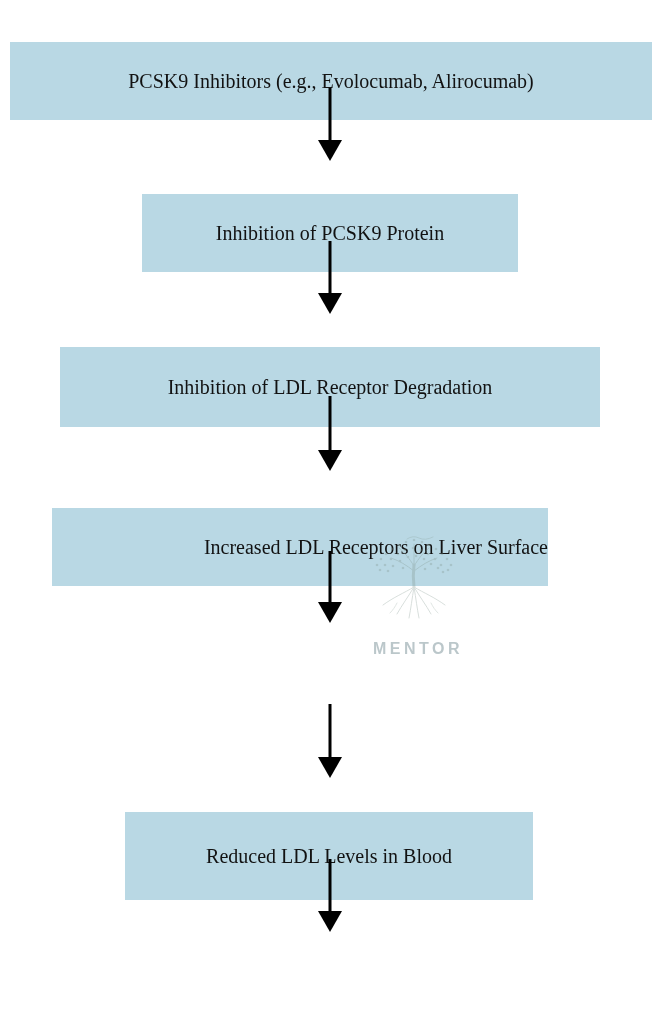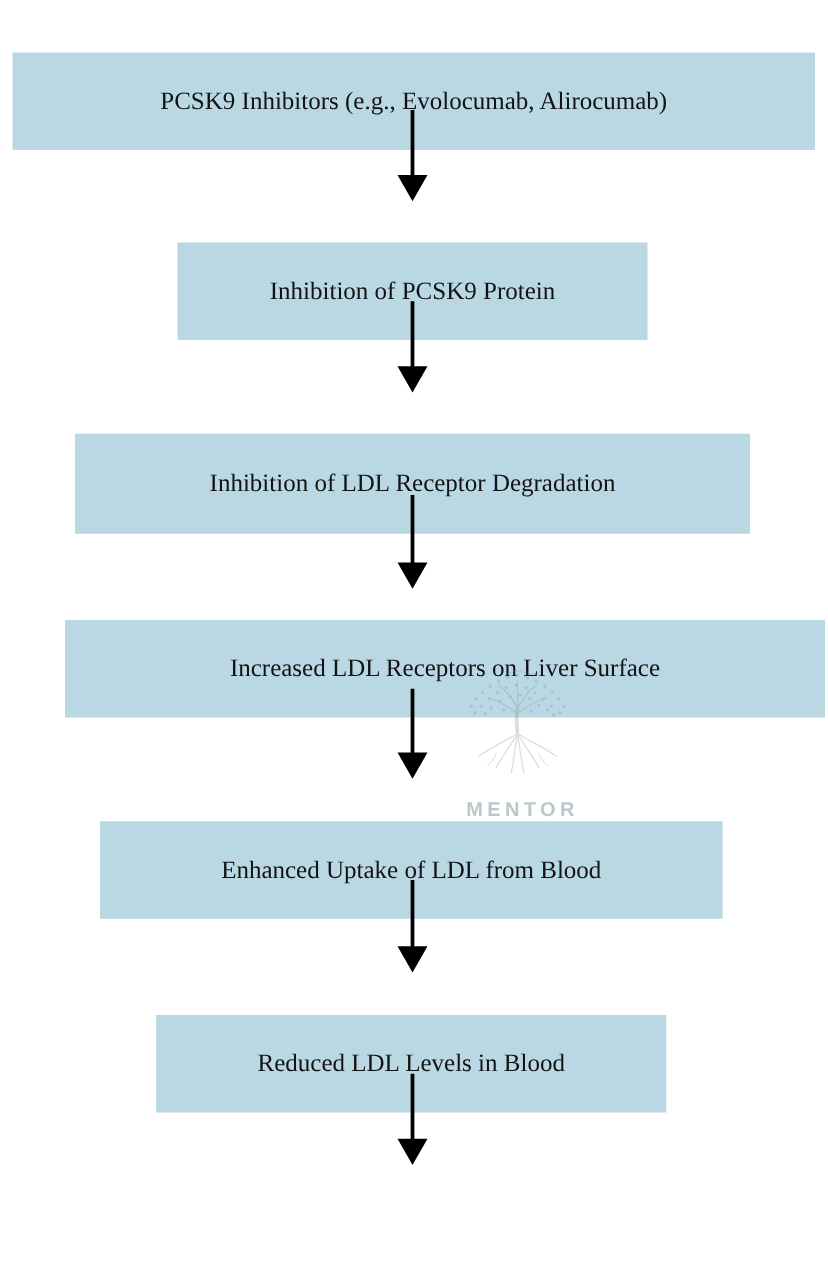--- a/index.html
+++ b/index.html
@@ -20,23 +20,23 @@
     justify-content: center;
     text-align: center;
     font-size: 20px;
     line-height: 1.15;
     z-index: 1;
     margin-top: 32px;
   }
   .box1 { left:10px;  top:10px;  width:642px; height:78px; }
   .box2 { left:142px; top:162px; width:376px; height:78px; }
   .box3 { left:60px;  top:315px; width:540px; height:80px; }
-  .box4 { left:52px;  top:464px; width:608px; height:78px; }
+  .box4 { left:52px;  top:476px; width:496px; height:78px;justify-content:flex-end; }
   .box5 { left:80px;  top:625px; width:498px; height:78px; }
-  .box6 { left:125px; top:780px; width:408px; height:78px;text-align:right; }
+  .box6 { left:125px; top:780px; width:408px; height:88px;text-align:right; }
   .box7 { left:125px; top:933px; width:408px; height:80px; }
 
   .arrow { position:absolute; left:317px; width:26px; z-index:3; }
   .a1 { top:88px;  height:73px; }
   .a2 { top:241px; height:73px; }
   .a3 { top:396px; height:75px; }
   .a4 { top:551px; height:72px; }
   .a5 { top:704px; height:74px; }
   .a6 { top:859px; height:73px; }
   .arrow .shaft {
@@ -96,23 +96,20 @@
 
   <div class="flow-box box4">
     <span>Increased LDL Receptors on Liver Surface</span>
   </div>
 
   <div class="arrow a4">
     <div class="shaft"></div>
     <div class="head"></div>
   </div>
 
-  <div class="flow-box box5">
-    <span>Enhanced Uptake of LDL from Blood</span>
-  </div>
 
   <div class="arrow a5">
     <div class="shaft"></div>
     <div class="head"></div>
   </div>
 
   <div class="flow-box box6">
     <span>Reduced LDL Levels in Blood</span>
   </div>
 

